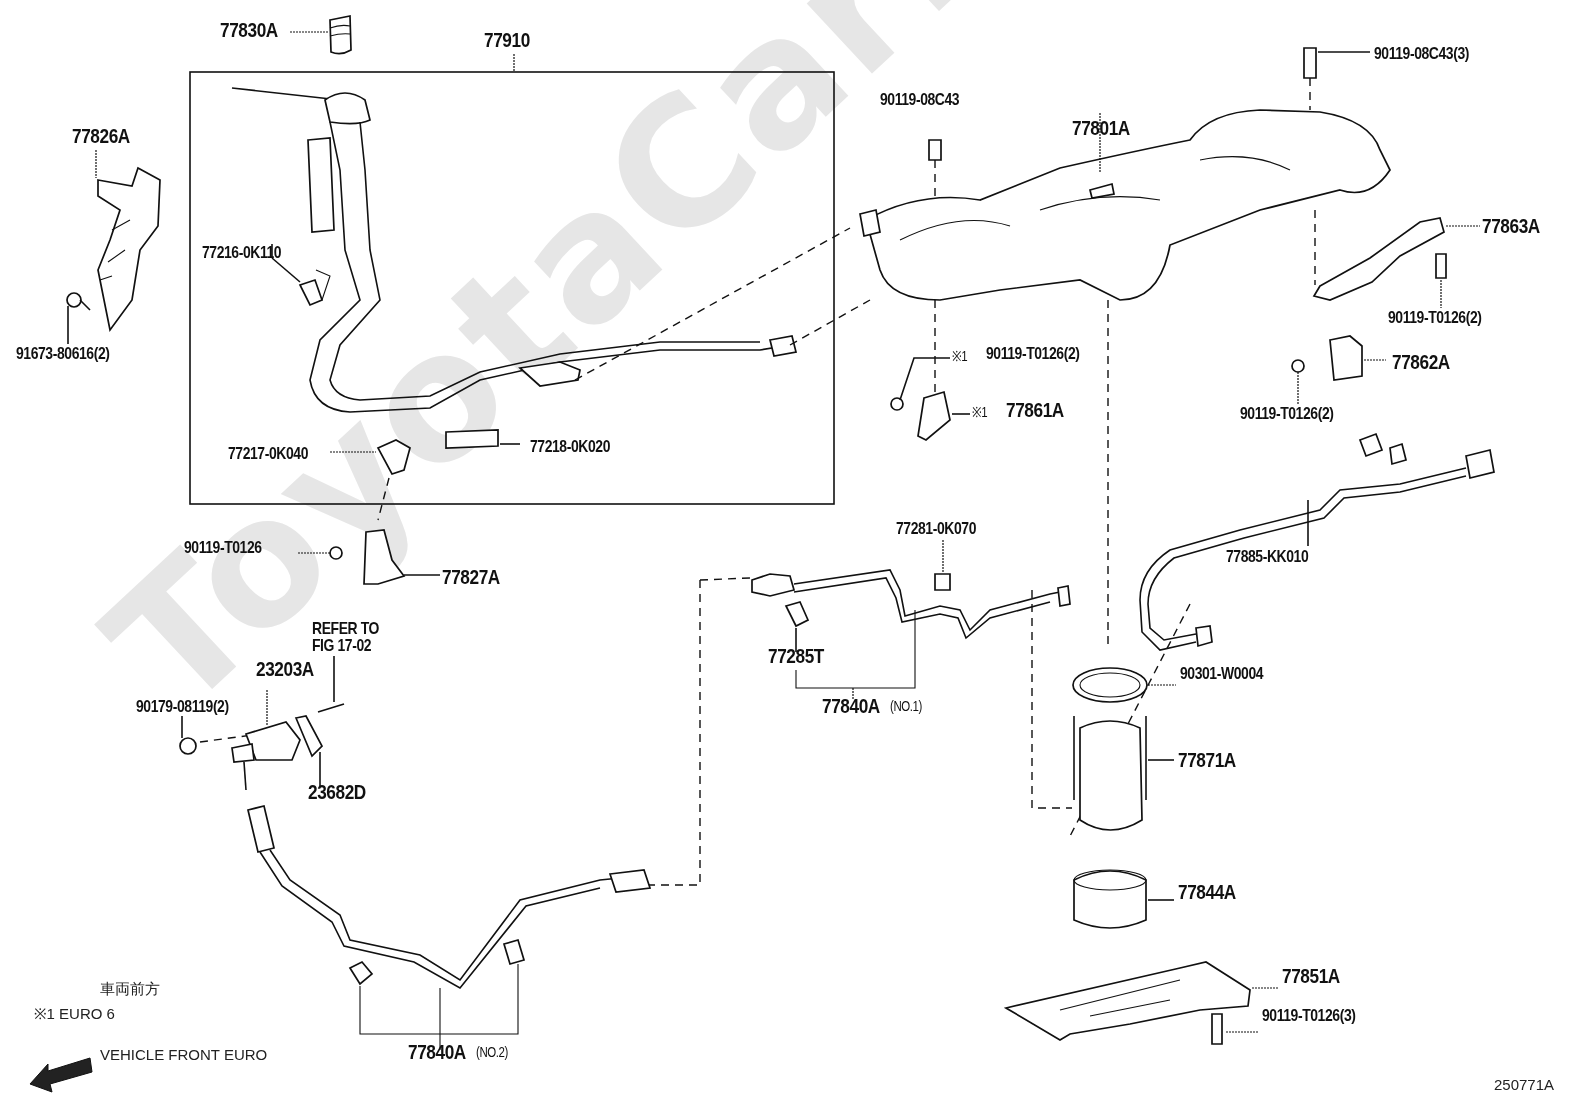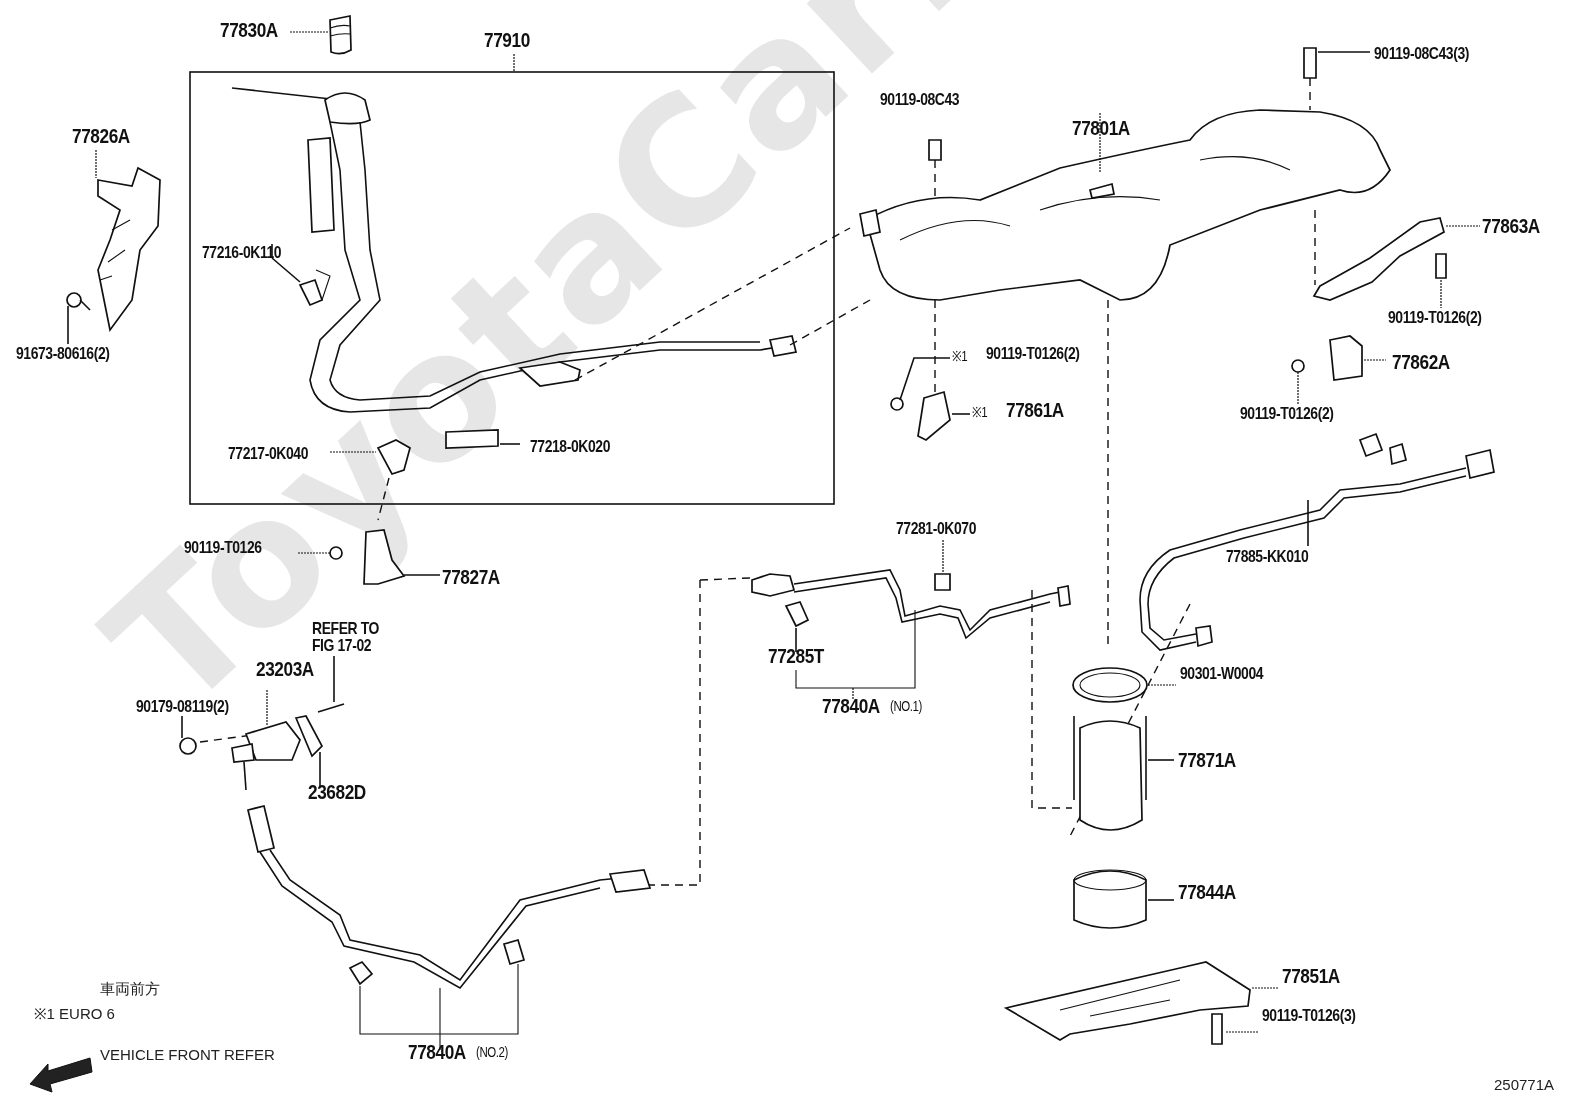--- a/index.html
+++ b/index.html
@@ -224,15 +224,15 @@
 
   <div class="lbl med" style="left:1226px;top:547px;">77885-KK010</div>
   <div class="lbl med" style="left:1180px;top:664px;">90301-W0004</div>
   <div class="lbl big" style="left:1178px;top:748px;">77871A</div>
   <div class="lbl big" style="left:1178px;top:880px;">77844A</div>
   <div class="lbl big" style="left:1282px;top:964px;">77851A</div>
   <div class="lbl med" style="left:1262px;top:1006px;">90119-T0126(3)</div>
 
   <div class="note" style="left:34px;top:962px;margin-top:41px;">※1 EURO 6</div>
   <div class="note" style="left:100px;top:980px;">車両前方</div>
-  <div class="note" style="left:100px;top:1046px;">VEHICLE FRONT REFER</div>
+  <div class="note" style="left:100px;top:1046px;">VEHICLE FRONT EURO</div>
   <div class="note" style="left:1494px;top:1076px;">250771A</div>
 </div>
 
 </body></html>

